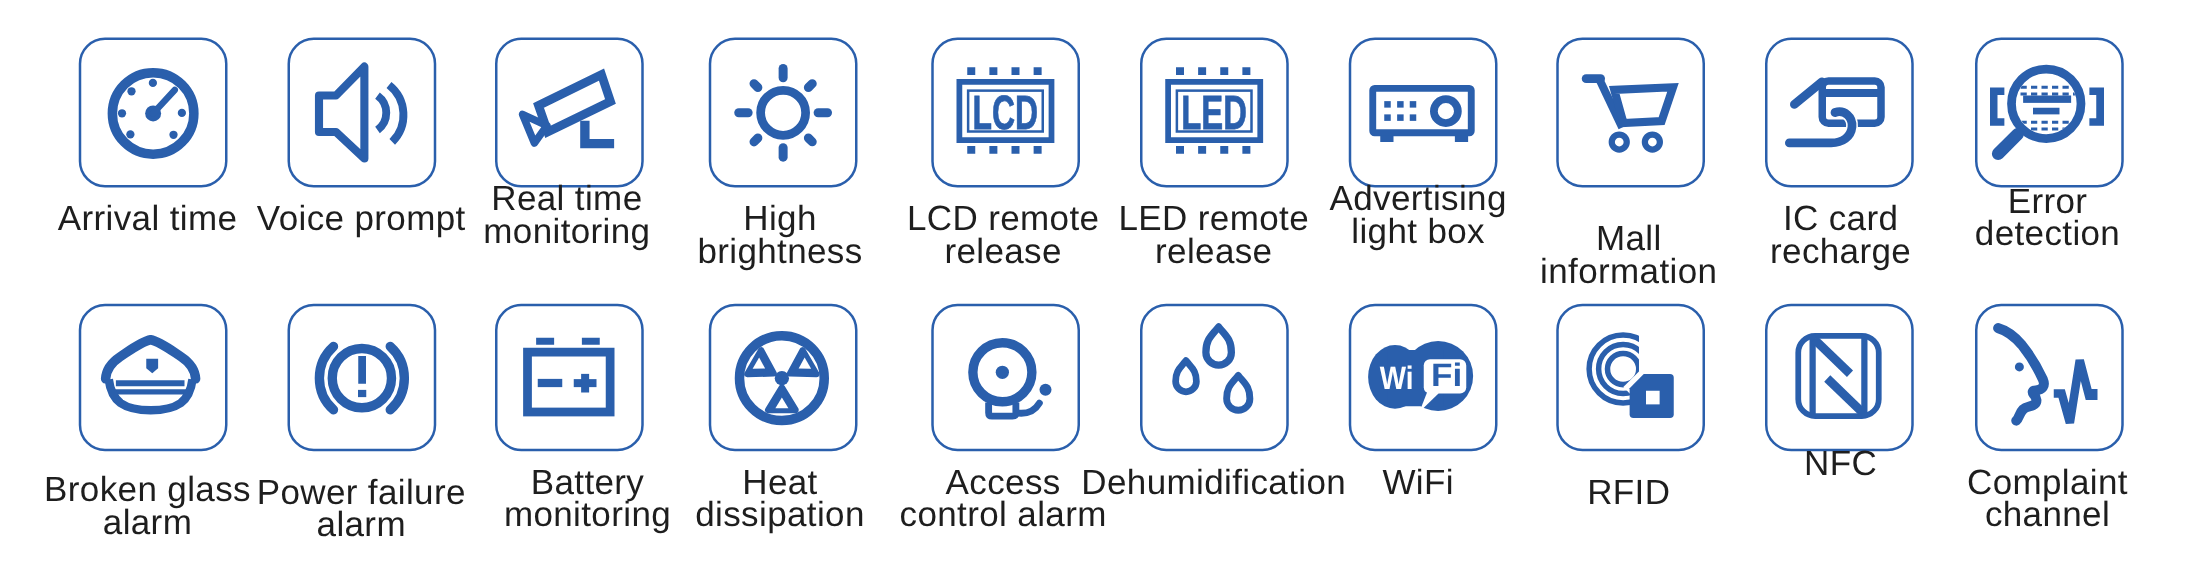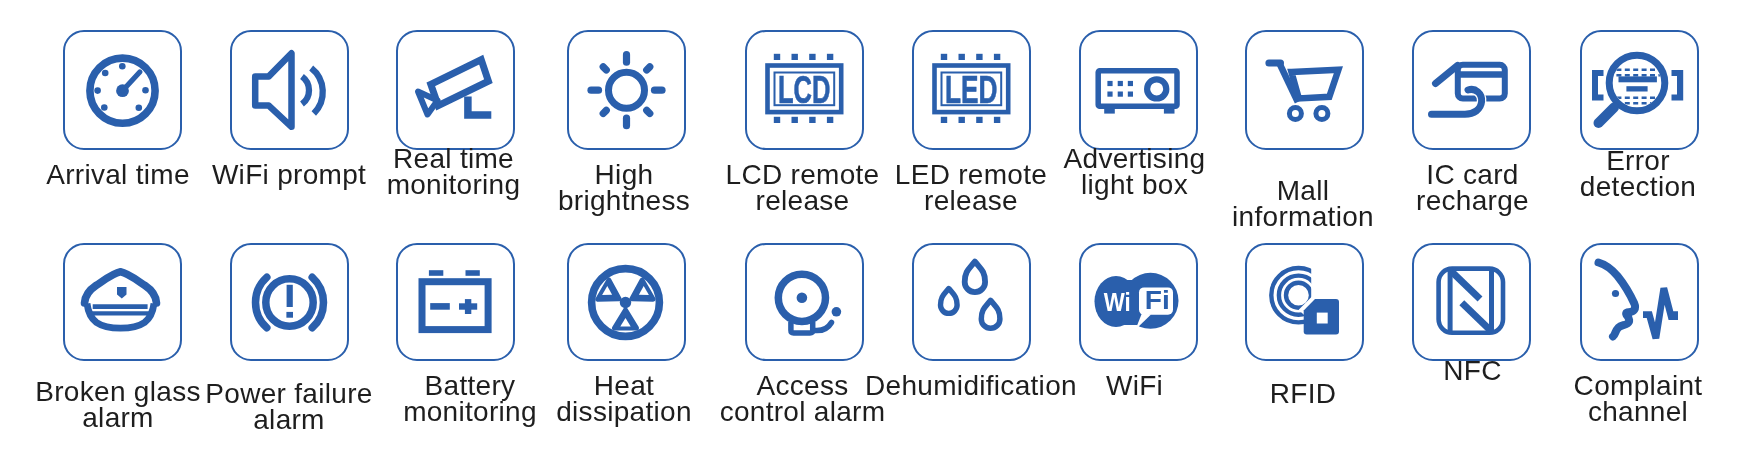--- a/index.html
+++ b/index.html
@@ -22,21 +22,21 @@
 <circle cx="75.8" cy="77.8" r="3.3" class="f"></circle>
 <circle cx="82.5" cy="60.3" r="3.3" class="f"></circle>
   </svg>
 <div class="lbl" style="left:8px;top:162.0px">Arrival time</div>
 <div class="box" style="left:230px;top:30px;height:116px"></div>
 <svg style="left:230px;top:30px" width="118" height="120" viewBox="0 0 118 120">
     <polygon points="25.2,46.4 38.8,46.4 61.5,23.3 61.5,96.8 38.8,75.6 25.2,75.6" class="st" stroke-width="6.5" stroke-linejoin="round"></polygon>
 <path d="M 72,46.5 A 17 17 0 0 1 72,74" class="st" stroke-width="6.3"></path>
 <path d="M 81.2,38 A 30.5 30.5 0 0 1 83.8,83.5" class="st" stroke-width="6.3"></path>
   </svg>
-<div class="lbl" style="left:179px;top:162.0px">WiFi prompt</div>
+<div class="lbl" style="left:179px;top:162.0px">Voice prompt</div>
 <div class="box" style="left:396px;top:30px;height:116px"></div>
 <svg style="left:396px;top:30px" width="118" height="120" viewBox="0 0 118 120">
     <polygon points="34.8,54.4 85.2,29.7 92.4,51.2 42.2,75.6" class="st" stroke-width="7" stroke-linejoin="miter"></polygon>
 <polygon points="22.0,61.5 31.5,84.5 41.5,70.5" class="st" stroke-width="6" stroke-linejoin="round"></polygon>
 <path d="M 71.9,66.5 V 84.9 H 95.3" class="st" stroke-width="7.5"></path>
   </svg>
 <div class="lbl" style="left:343.5px;top:146px">Real time<br>monitoring</div>
 <div class="box" style="left:567px;top:30px;height:116px"></div>
 <svg style="left:567px;top:30px" width="118" height="120" viewBox="0 0 118 120">
     <circle cx="59.5" cy="60.2" r="18" class="st" stroke-width="7"></circle>

